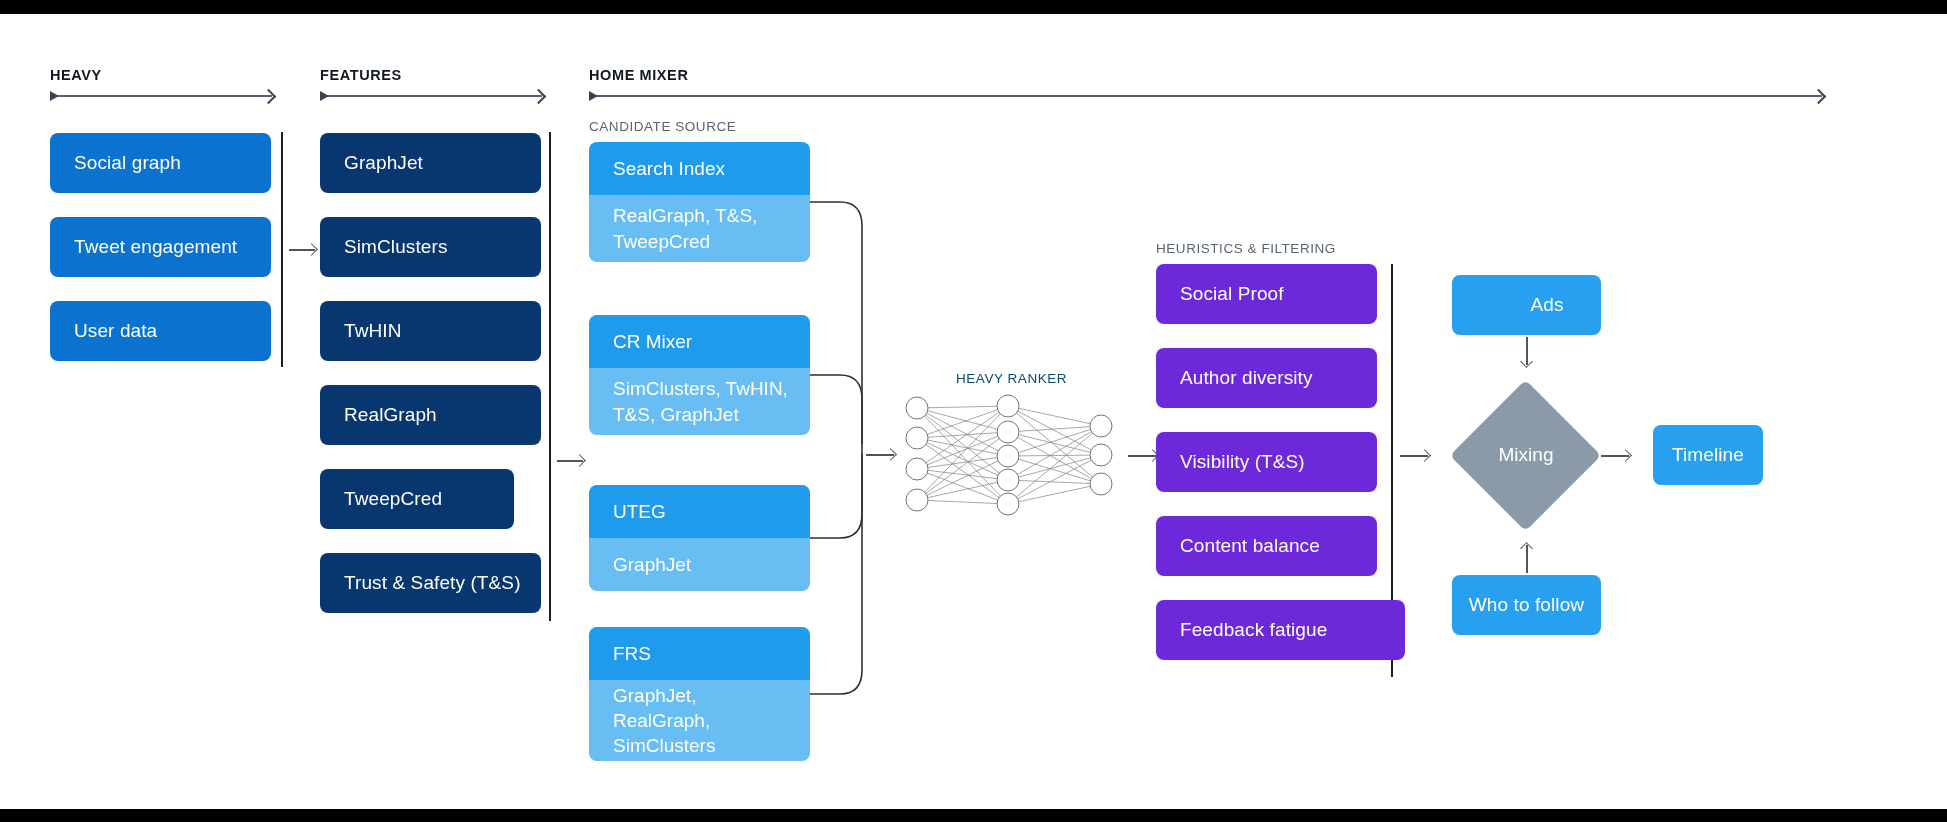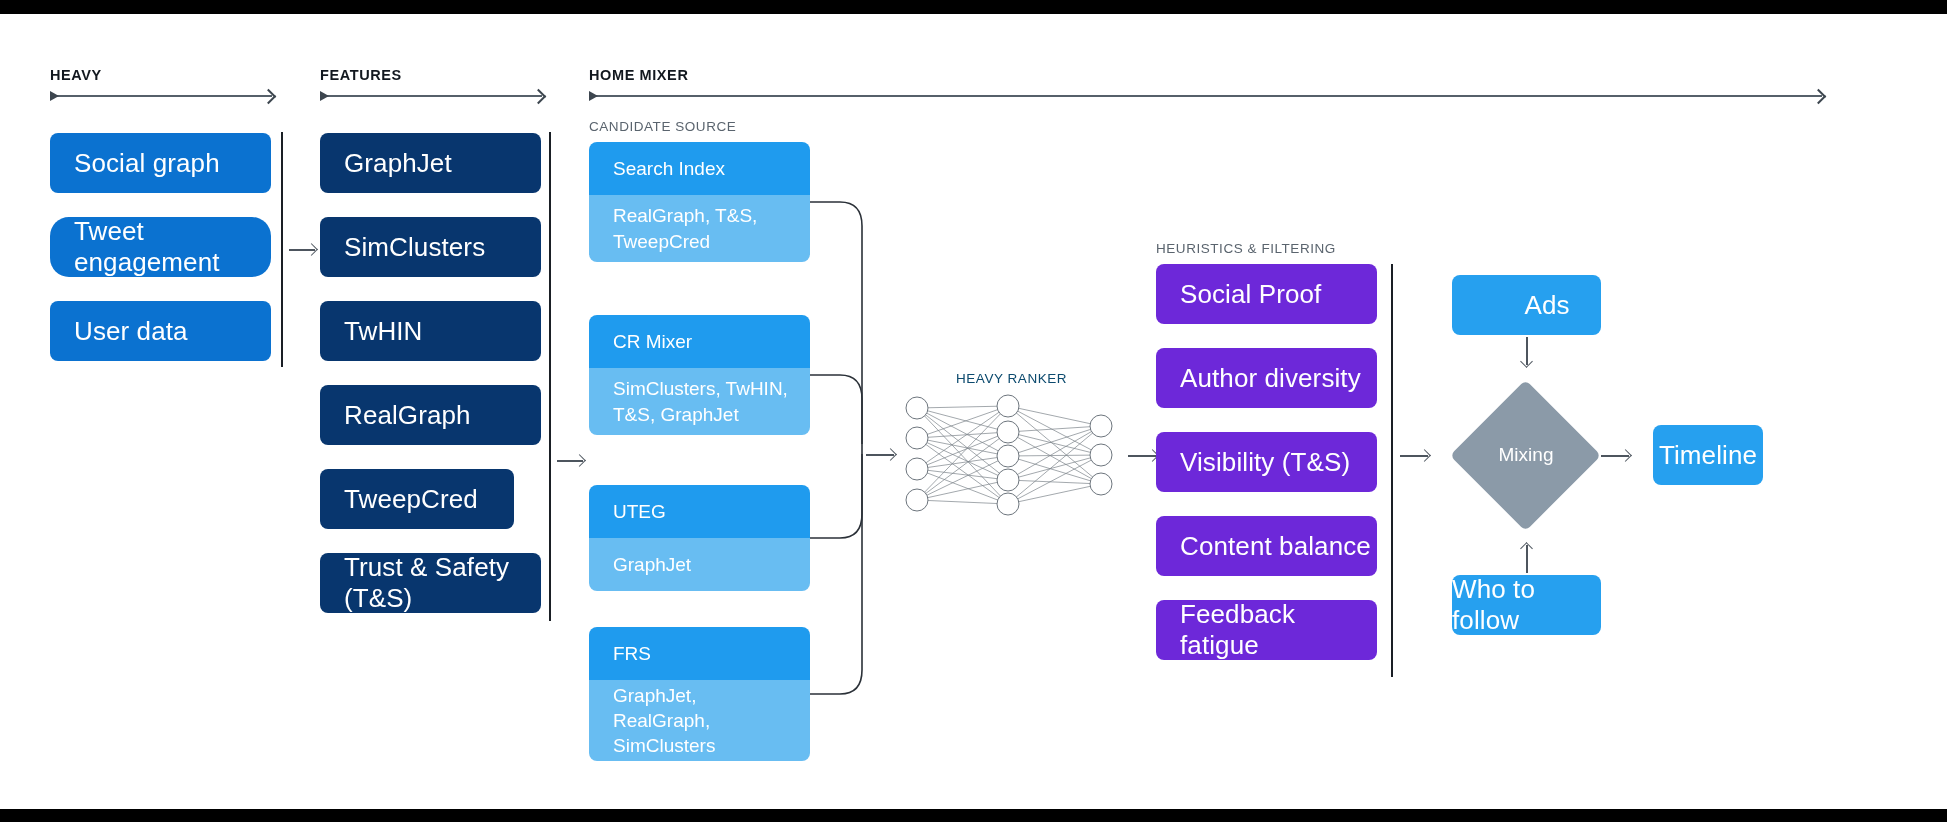--- a/index.html
+++ b/index.html
@@ -71,21 +71,21 @@
 
   
   .box {
     position: absolute;
     border-radius: 8px;
     display: flex;
     align-items: center;
     box-sizing: border-box;
     padding-left: 24px;
     color: #ffffff;
-    font-size: 26px;
+    font-size: 19px;
     letter-spacing: 0.1px;
   }
   .box.center { justify-content: center; padding-left: 0; }
 
   .box-data     { background: #0b72d0; }
   .box-feature  { background: #08366e; }
   .box-heur     { background: #6d28d9; }
   .box-out      { background: #26a0ef; }
 
   
@@ -206,21 +206,21 @@
   <div class="section-head" style="left:589px; top:53px;">HOME MIXER</div>
   <div class="section-rule" style="left:589px; top:81px; width:1233px;"></div>
 
   <div class="divider" style="left:281px; top:118px; height:235px;"></div>
   <div class="divider" style="left:549px; top:118px; height:489px;"></div>
   <div class="divider" style="left:1391px; top:250px; height:413px;"></div>
 
   <div class="box box-data" style="left:50px; top:119px; width:221px; height:60px;">
     <span>Social graph</span>
   </div>
-  <div class="box box-data" style="left:50px; top:203px; width:221px; height:60px;border-radius:19px;">
+  <div class="box box-data" style="left:50px; top:203px; width:221px; height:60px;">
     <span>Tweet engagement</span>
   </div>
   <div class="box box-data" style="left:50px; top:287px; width:221px; height:60px;">
     <span>User data</span>
   </div>
 
   <div class="arrow-h" style="left:289px; top:235px; width:26px;"></div>
 
   <div class="box box-feature" style="left:320px; top:119px; width:221px; height:60px;">
     <span>GraphJet</span>
@@ -343,21 +343,21 @@
   </div>
   <div class="box box-heur" style="left:1156px; top:334px; width:221px; height:60px;">
     <span>Author diversity</span>
   </div>
   <div class="box box-heur" style="left:1156px; top:418px; width:221px; height:60px;">
     <span>Visibility (T&amp;S)</span>
   </div>
   <div class="box box-heur" style="left:1156px; top:502px; width:221px; height:60px;">
     <span>Content balance</span>
   </div>
-  <div class="box box-heur" style="left:1156px; top:586px; width:221px; height:60px;">
+  <div class="box box-heur" style="left:1156px; top:586px; width:249px; height:60px;">
     <span>Feedback fatigue</span>
   </div>
 
   <div class="arrow-h" style="left:1400px; top:441px; width:28px;"></div>
 
   <div class="box box-out center" style="left:1452px; top:261px; width:149px; height:60px;padding-left:41px;">
     <span>Ads</span>
   </div>
   <div class="arrow-v-down" style="left:1526px; top:323px; height:28px;"></div>
 

